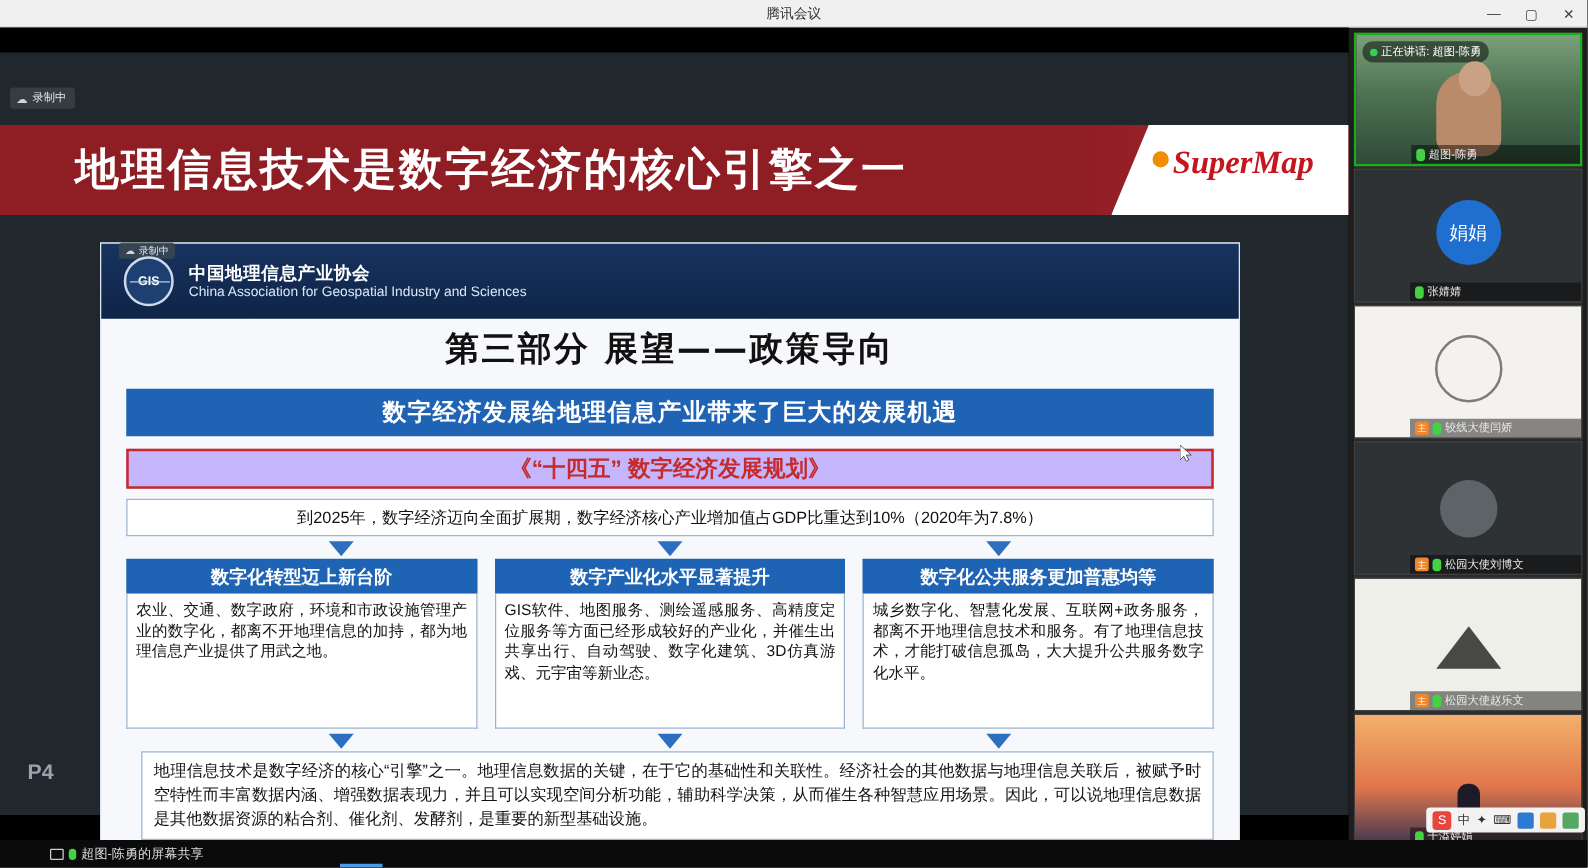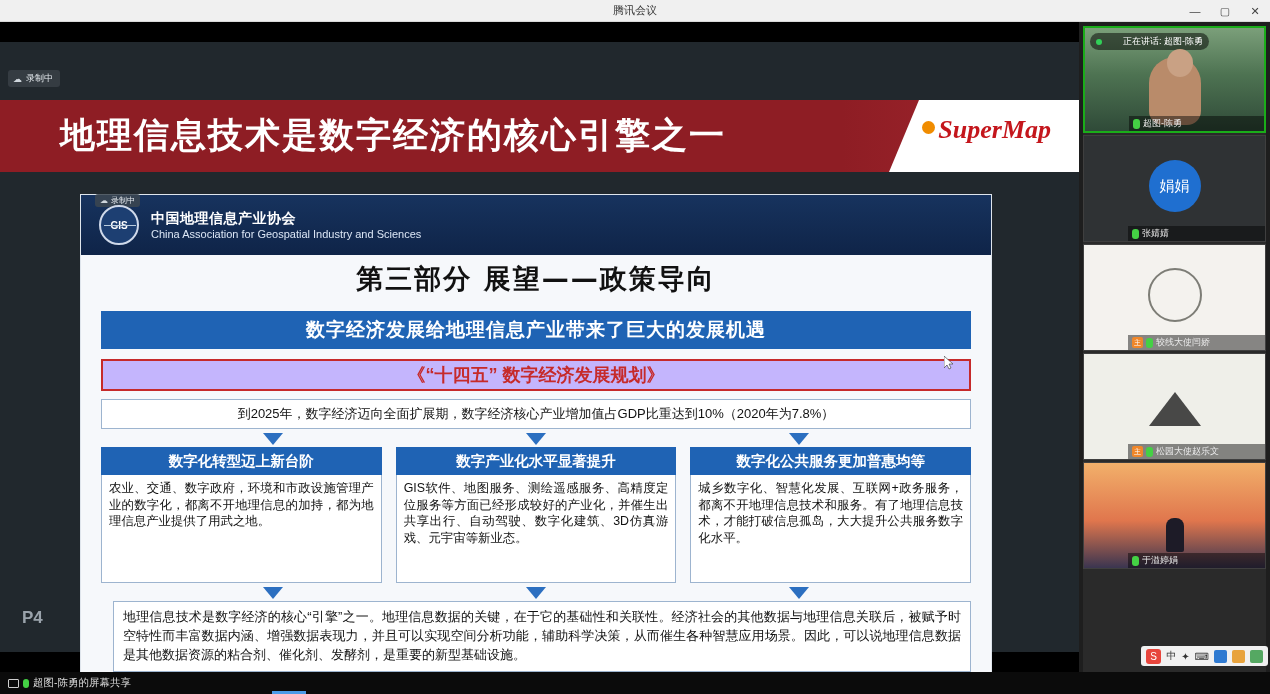--- a/index.html
+++ b/index.html
@@ -249,21 +249,21 @@
     background: #44d144; position: relative; flex: none;
   }
   .badge-host {
     width: 11px; height: 11px; border-radius: 2px;
     background: #f0872a; color: #fff; font-size: 7px;
     display: flex; align-items: center; justify-content: center;
     flex: none;
   }
   .topchip {
     position: absolute; left: 5px; top: 5px;
-    display: flex; align-items: center; gap: 21px;
+    display: flex; align-items: center; gap: 3px;
     background: rgba(0,0,0,.5);
     border-radius: 9px; padding: 2px 6px;
   }
   .topchip .dot-green {
     width: 6px; height: 6px; border-radius: 50%; background: #31d158;
   }
   .topchip .t { font-size: 9px; color: #fff; }
 
   
   .vid-landscape {
@@ -316,21 +316,21 @@
     position: absolute; left: 50%; top: 48%; transform: translate(-50%,-50%);
     width: 54px; height: 54px; border-radius: 50%;
     border: 2px solid #7d7d76;
   }
 
   
   .bottombar {
     position: absolute; left: 0; bottom: 0;
     width: 1270px; height: 22px;
     background: #0b0b0b;
-    display: flex; align-items: center;
+    display: flex; align-items: center; padding-left: 32px;
   }
   .share-note {
     display: flex; align-items: center; gap: 4px;
     padding-left: 8px;
     font-size: 10.5px; color: #dcdcdc;
   }
   .share-note .scr {
     width: 11px; height: 9px; border: 1px solid #cfcfcf; border-radius: 1px;
   }
   .share-note .micdot {
@@ -479,20 +479,29 @@
     <div class="tile">
       <div class="pic-white"></div>
       <div class="ring"></div>
       <div class="namebar">
         <span class="badge-host">主</span>
         <span class="mic"></span>
         <span class="label">较线大使闫娇</span>
       </div>
     </div>
 
+    <div class="tile">
+      <div class="pic-dark"></div>
+      <div class="bird"></div>
+      <div class="namebar">
+        <span class="badge-host">主</span>
+        <span class="mic"></span>
+        <span class="label">松园大使刘博文</span>
+      </div>
+    </div>
 
     <div class="tile">
       <div class="pic-sketch"></div>
       <div class="tri"></div>
       <div class="namebar">
         <span class="badge-host">主</span>
         <span class="mic"></span>
         <span class="label">松园大使赵乐文</span>
       </div>
     </div>

